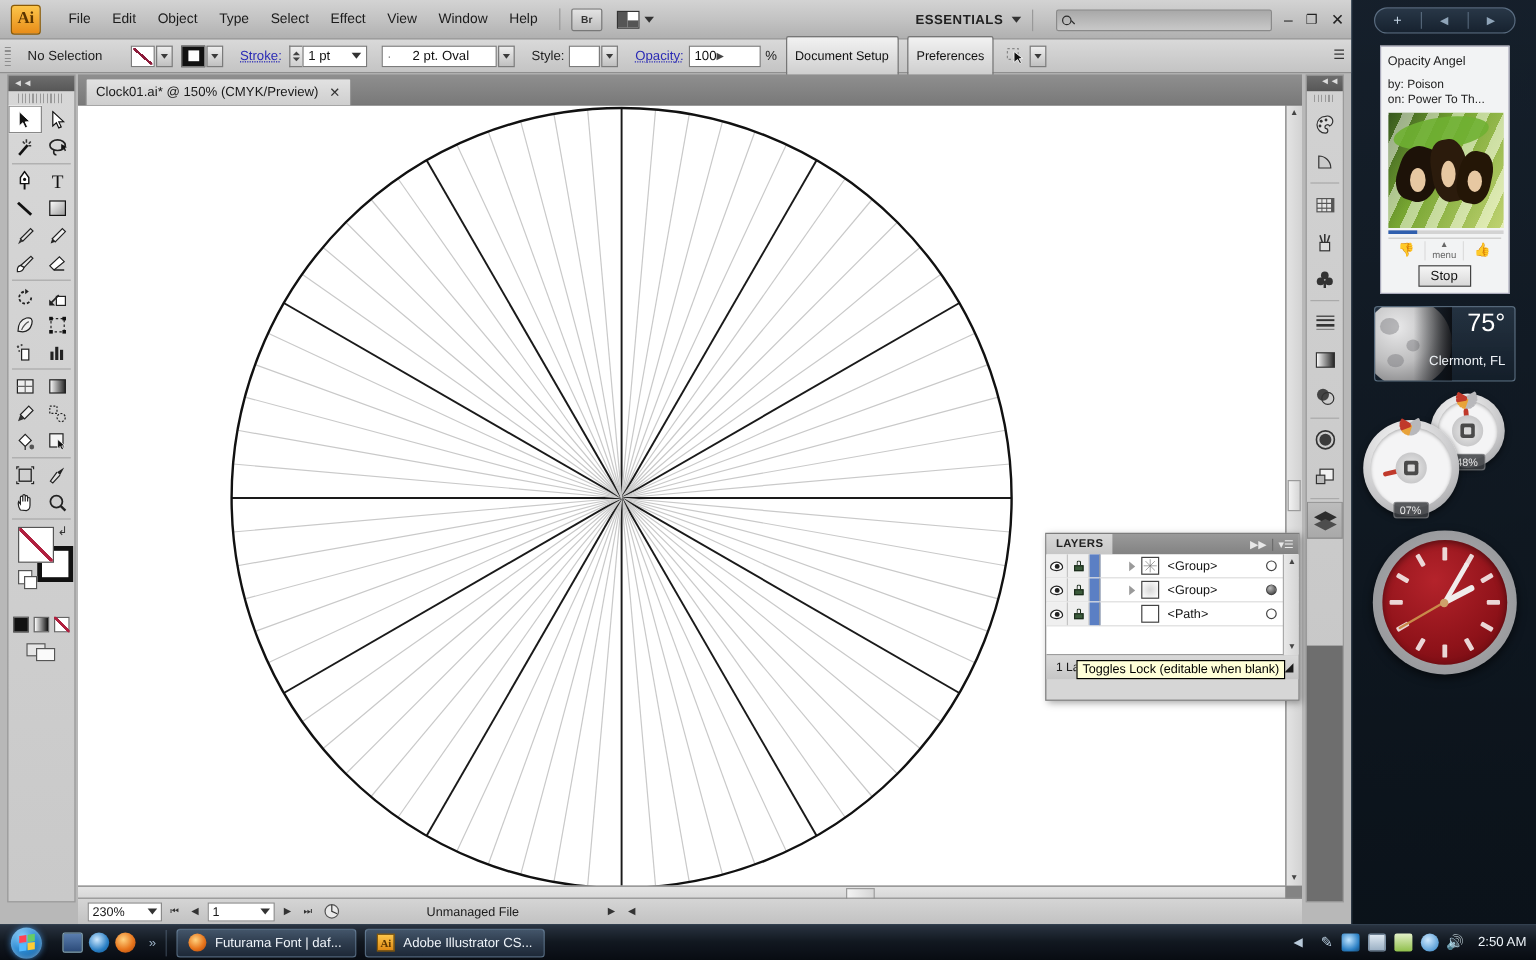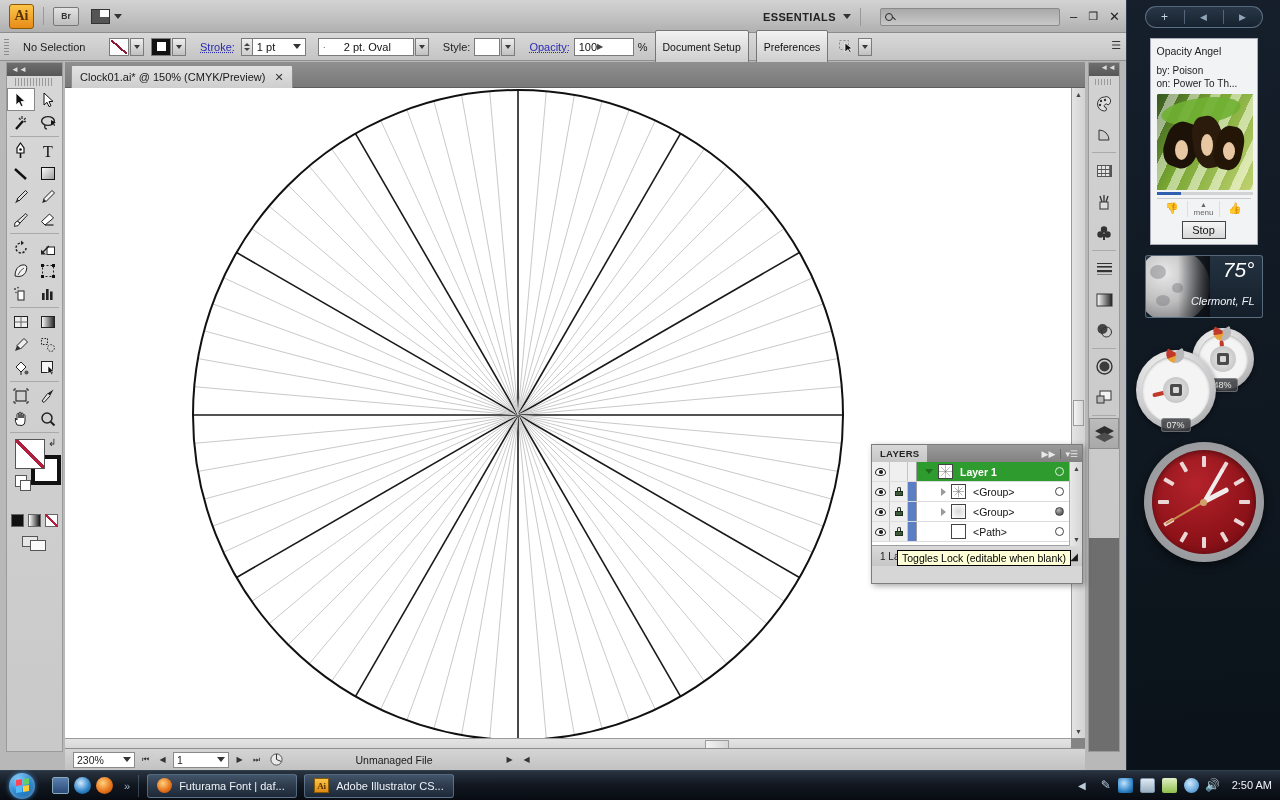--- a/index.html
+++ b/index.html
@@ -254,21 +254,21 @@
   .progress i{display:block;height:3px;width:26%;background:#2f5fae;}
   .mctrls{ display:flex;border-top:1px solid #c9c9c9;margin-top:3px;height:20px;align-items:center;}
   .mctrls div{flex:1;text-align:center;color:#777;font-size:11px;position:relative;}
   .mctrls .mid{font-size:8px;color:#666;border-left:1px solid #ddd;border-right:1px solid #ddd;}
   .stopbtn{ display:block;margin:3px auto 5px;width:44px;height:18px;
       background:linear-gradient(to bottom,#f6f6f6,#d8d8d8);border:1px solid #444;
       font-size:11px;color:#111;text-align:center;line-height:17px;}
 
   .weather{ width:118px;height:63px;border:1px solid rgba(150,175,200,.5);border-radius:3px;
       background:linear-gradient(to bottom,rgba(60,80,100,.45),rgba(22,34,46,.6));
-      position:relative;overflow:hidden;font-style:italic;}
+      position:relative;overflow:hidden;}
   .moon{ position:absolute;left:-10px;top:-7px;width:74px;height:74px;border-radius:50%;
       background:radial-gradient(circle at 38% 32%,#e9e9ea 0%,#bdbdbe 45%,#8a8a8c 72%,#4a4a4c 100%);}
   .moon .cr{position:absolute;border-radius:50%;background:rgba(120,120,125,.45);}
   .moon .c1{left:14px;top:16px;width:16px;height:14px;}
   .moon .c2{left:36px;top:34px;width:11px;height:10px;}
   .moon .c3{left:20px;top:46px;width:14px;height:11px;}
   .moon .shade{position:absolute;right:0;top:0;width:32px;height:74px;
       background:linear-gradient(to left,rgba(10,12,16,.9),rgba(10,12,16,0));}
   .wtemp{ position:absolute;right:7px;top:2px;color:#fff;font-size:21px;font-weight:300;}
   .wcity{ position:absolute;right:7px;bottom:10px;color:#eef2f6;font-size:11px;}
@@ -354,20 +354,31 @@
 </style>
 </head>
 <body>
 
 <div id="screen">
 
   <div id="ai">
 
     <div class="menubar">
       <div class="ai-logo">Ai</div>
+      <div class="menus">
+        <div class="menu">File</div>
+        <div class="menu">Edit</div>
+        <div class="menu">Object</div>
+        <div class="menu">Type</div>
+        <div class="menu">Select</div>
+        <div class="menu">Effect</div>
+        <div class="menu">View</div>
+        <div class="menu">Window</div>
+        <div class="menu">Help</div>
+      </div>
       <div class="mb-sep"></div>
       <div class="br-btn">Br</div>
       <div class="arr-ctrl">
         <span class="layoutico"></span>
         <span class="caret"></span>
       </div>
       <div class="ws-area">
         <span class="ws-label">ESSENTIALS</span>
         <span class="caret" style="margin-left:7px"></span>
         <div class="mb-sep"></div>
@@ -881,37 +892,20 @@
 
     <div class="layers">
       <div class="lp-tabrow">
         <div class="lp-tab">LAYERS</div>
         <div class="lp-tabspace"></div>
         <div class="lp-dbl">▶▶</div>
         <div class="lp-mn">▾☰</div>
       </div>
       <div class="lp-body">
 
-        <div class="lrow sel">
-          <div class="lcell">
-              <span class="eye"></span>
-            </div>
-          <div class="lcell"></div>
-          <div class="lcell c3"></div>
-          <span class="ltri open"></span>
-          <span class="lthumb">
-            <svg width="13" height="13" viewBox="0 0 13 13">
-                <g stroke="#555" stroke-width=".4">
-                  <path d="M6.5 6.5 L6.5 0 M6.5 6.5 L13 6.5 M6.5 6.5 L6.5 13 M6.5 6.5 L0 6.5 M6.5 6.5 L11.1 1.9 M6.5 6.5 L11.1 11.1 M6.5 6.5 L1.9 11.1 M6.5 6.5 L1.9 1.9"></path>
-                </g>
-              </svg>
-          </span>
-          <span class="lname">Layer 1</span>
-          <span class="ltarget"></span>
-        </div>
 
         <div class="lrow">
           <div class="lcell">
               <span class="eye"></span>
             </div>
           <div class="lcell">
               <span class="lockico">
                 <i></i>
                 <b></b>
               </span>

